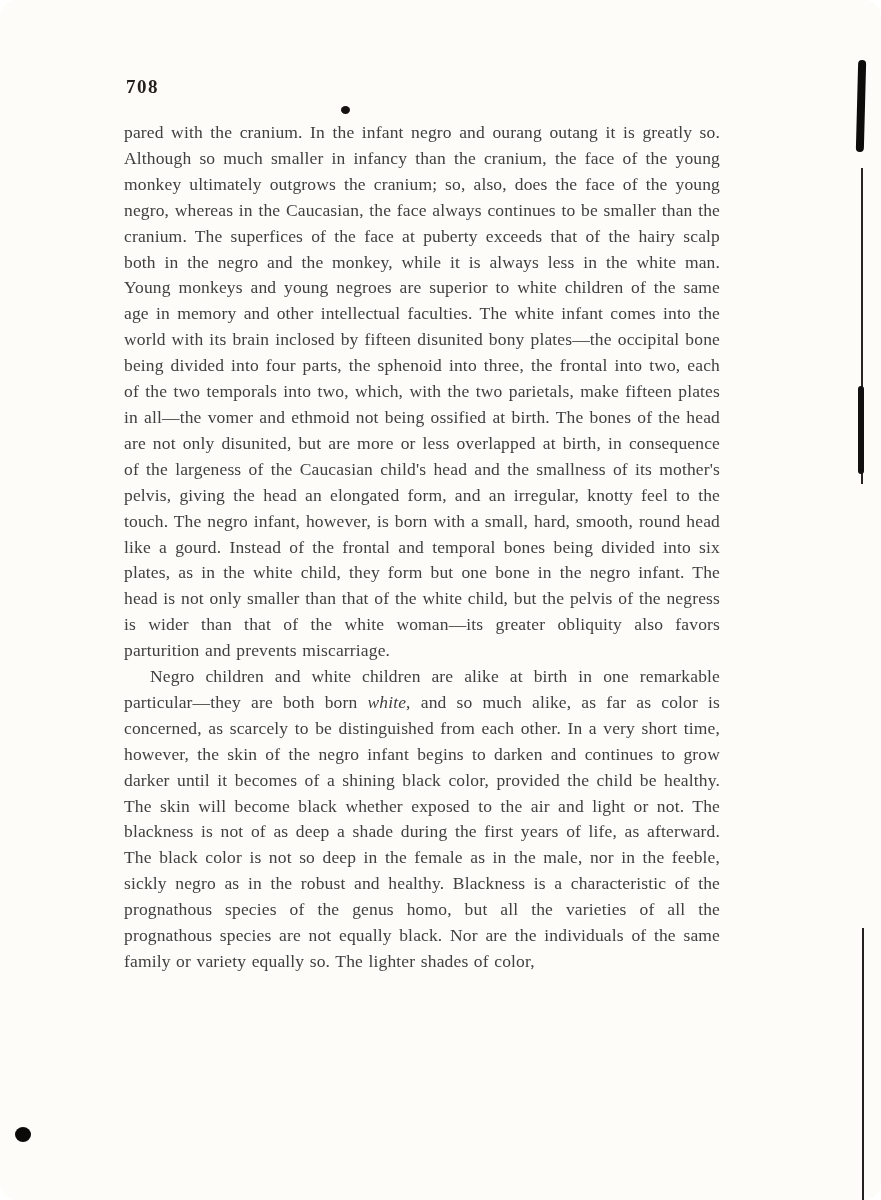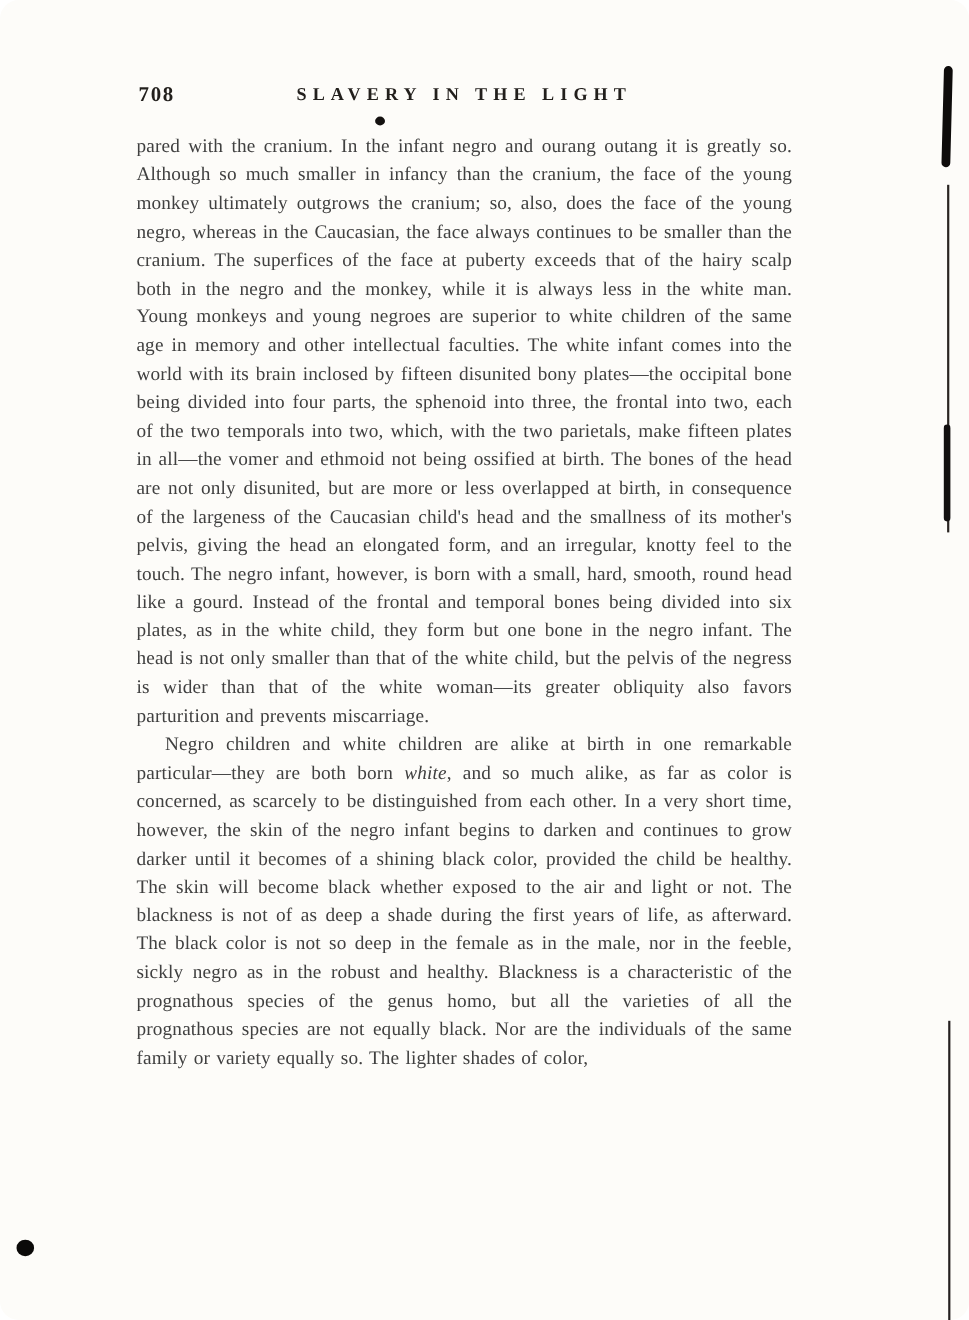--- a/index.html
+++ b/index.html
@@ -114,21 +114,20 @@
   }
 </style>
 </head>
 <body>
 
 <div class="page">
 
   <div class="text-col">
     <header class="page-header">
       <span class="page-number">708</span>
-      <span class="running-title">SLAVERY IN THE LIGHT</span>
     </header>
 
     <main class="body-text">
       <p class="para first">pared with the cranium.  In the infant negro and ourang outang it is greatly so.  Although so much smaller in infancy than the cranium, the face of the young monkey ultimately outgrows the cranium; so, also, does the face of the young negro, whereas in the Caucasian, the face always continues to be smaller than the cranium.  The superfices of the face at puberty exceeds that of the hairy scalp both in the negro and the monkey, while it is always less in the white man.  Young monkeys and young negroes are superior to white children of the same age in memory and other intellectual faculties.  The white infant comes into the world with its brain inclosed by fifteen disunited bony plates—the occipital bone being divided into four parts, the sphenoid into three, the frontal into two, each of the two temporals into two, which, with the two parietals, make fifteen plates in all—the vomer and ethmoid not being ossified at birth.  The bones of the head are not only disunited, but are more or less overlapped at birth, in consequence of the largeness of the Caucasian child's head and the smallness of its mother's pelvis, giving the head an elongated form, and an irregular, knotty feel to the touch.  The negro infant, however, is born with a small, hard, smooth, round head like a gourd.  Instead of the frontal and temporal bones being divided into six plates, as in the white child, they form but one bone in the negro infant.  The head is not only smaller than that of the white child, but the pelvis of the negress is wider than that of the white woman—its greater obliquity also favors parturition and prevents miscarriage.</p>
       <p class="para"><span>Negro children and white children are alike at birth in one remarkable particular—they are both born </span><em>white</em><span>, and so much alike, as far as color is concerned, as scarcely to be distinguished from each other.  In a very short time, however, the skin of the negro infant begins to darken and continues to grow darker until it becomes of a shining black color, provided the child be healthy.  The skin will become black whether exposed to the air and light or not.  The blackness is not of as deep a shade during the first years of life, as afterward.  The black color is not so deep in the female as in the male, nor in the feeble, sickly negro as in the robust and healthy.  Blackness is a characteristic of the prognathous species of the genus homo, but all the varieties of all the prognathous species are not equally black.  Nor are the individuals of the same family or variety equally so.  The lighter shades of color,</span></p>
     </main>
   </div>
 
   <div class="header-dot"></div>
   <div class="bottom-dot"></div>

